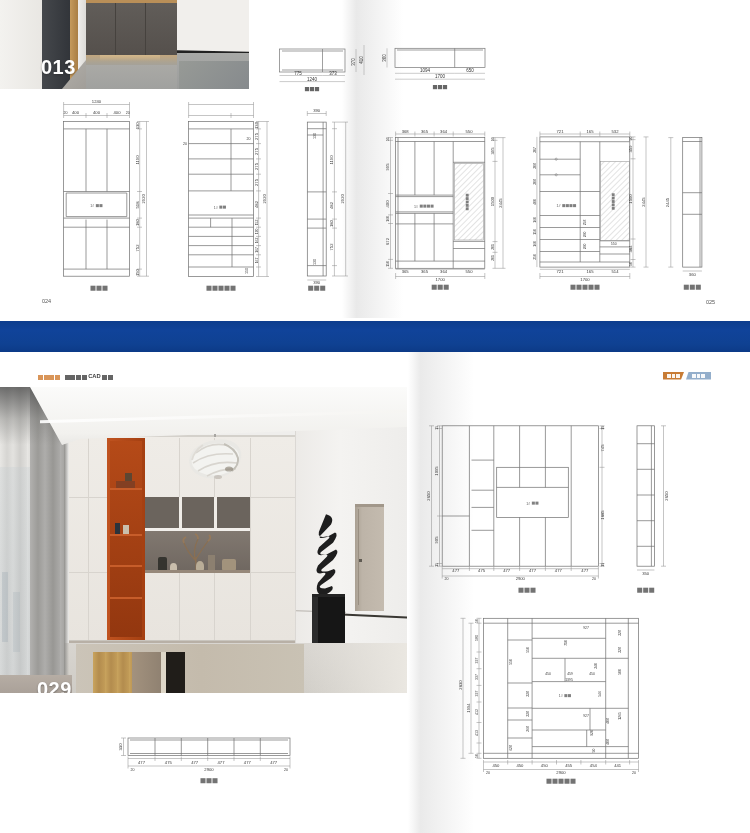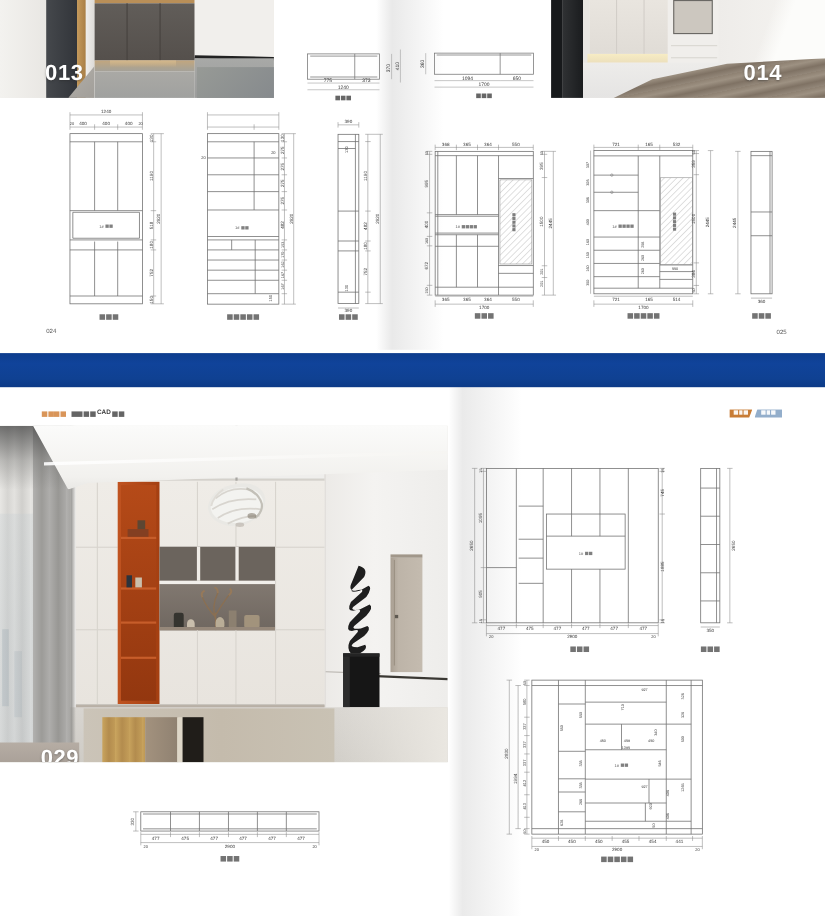--- a/index.html
+++ b/index.html
@@ -106,53 +106,20 @@
     <text x="62" y="38.2" text-anchor="middle">1700</text>
 
     <g>
           <rect x="54.90" y="45.00" width="4.20" height="4.20" opacity="0.75"></rect>
           <rect x="59.90" y="45.00" width="4.20" height="4.20" opacity="0.75"></rect>
           <rect x="64.90" y="45.00" width="4.20" height="4.20" opacity="0.75"></rect>
         </g>
   </g>
 </svg>
 
-<div class="abs" id="photoTR" style="left:501px;top:0;width:249px;height:89px;background:#f3f1ee;overflow:hidden;">
-
-  <div class="abs" style="left:0;top:0;width:10px;height:89px;background:#17191b;"></div>
-  <div class="abs" style="left:10px;top:0;width:19px;height:89px;background:linear-gradient(90deg,#303234,#1a1c1e);"></div>
-
-  <div class="abs" style="left:29px;top:0;width:6px;height:89px;background:#e8e6e2;"></div>
-
-  <div class="abs" style="left:35px;top:0;width:74px;height:49px;background:linear-gradient(180deg,#e9e5df,#e0dcd6);"></div>
-
-  <div class="abs" style="left:59px;top:0;width:1px;height:49px;background:#d2cec8;"></div>
-  <div class="abs" style="left:84px;top:0;width:1px;height:49px;background:#d2cec8;"></div>
-
-  <div class="abs" style="left:33px;top:49px;width:78px;height:8px;background:linear-gradient(180deg,#f7ecc4,#ecdfbc);"></div>
-
-  <div class="abs" style="left:106px;top:0;width:46px;height:64px;background:#f0eeeb;"></div>
-
-  <div class="abs" style="left:111px;top:0;width:34px;height:29px;background:#ccc7bf;border:1px solid #6a6864;"></div>
-
-  <div class="abs" style="left:109px;top:41px;width:42px;height:1px;background:#d9d6d1;"></div>
-  <div class="abs" style="left:109px;top:52px;width:42px;height:1px;background:#d9d6d1;"></div>
-
-  <div class="abs" style="left:152px;top:0;width:97px;height:62px;background:linear-gradient(90deg,#eeece9,#f6f5f2);"></div>
-
-  <div class="abs" style="left:155px;top:0;width:94px;height:64px;background:linear-gradient(110deg,rgba(255,255,255,0) 42%,#fcfcfa 58%);"></div>
-
-  <div class="abs" style="left:152px;top:59px;width:97px;height:2px;background:#c2bfba;transform:skewY(-1deg);"></div>
-
-  <div class="abs" style="left:29px;top:57px;width:220px;height:32px;background:linear-gradient(180deg,#edecea,#e5e4e3);"></div>
-
-  <div class="abs" style="left:42px;top:50px;width:207px;height:39px;background:repeating-linear-gradient(168deg,#8e8172 0px,#9d9182 4px,#7f7264 9px,#938779 14px);clip-path:polygon(57% 20.5%,100% 7.7%,100% 100%,7.2% 100%,24.2% 56.4%);"></div>
-
-  <div class="ph-label" style="left:175px;top:57px;">014</div>
-</div>
 
 <svg class="abs" style="left:20px;top:95px;" width="340" height="215" viewBox="0 0 340 215">
 <g font-family="Liberation Sans,sans-serif">
 
   <g stroke="#6e6e6e" stroke-width="0.7" fill="none">
     <rect x="43.6" y="26.5" width="65.9" height="154.7"></rect>
     <line x1="43.6" y1="33.9" x2="109.5" y2="33.9"></line>
     <line x1="66" y1="33.9" x2="66" y2="96.5"></line>
     <line x1="87" y1="33.9" x2="87" y2="96.5"></line>
     <line x1="43.6" y1="96.5" x2="109.5" y2="96.5"></line>

